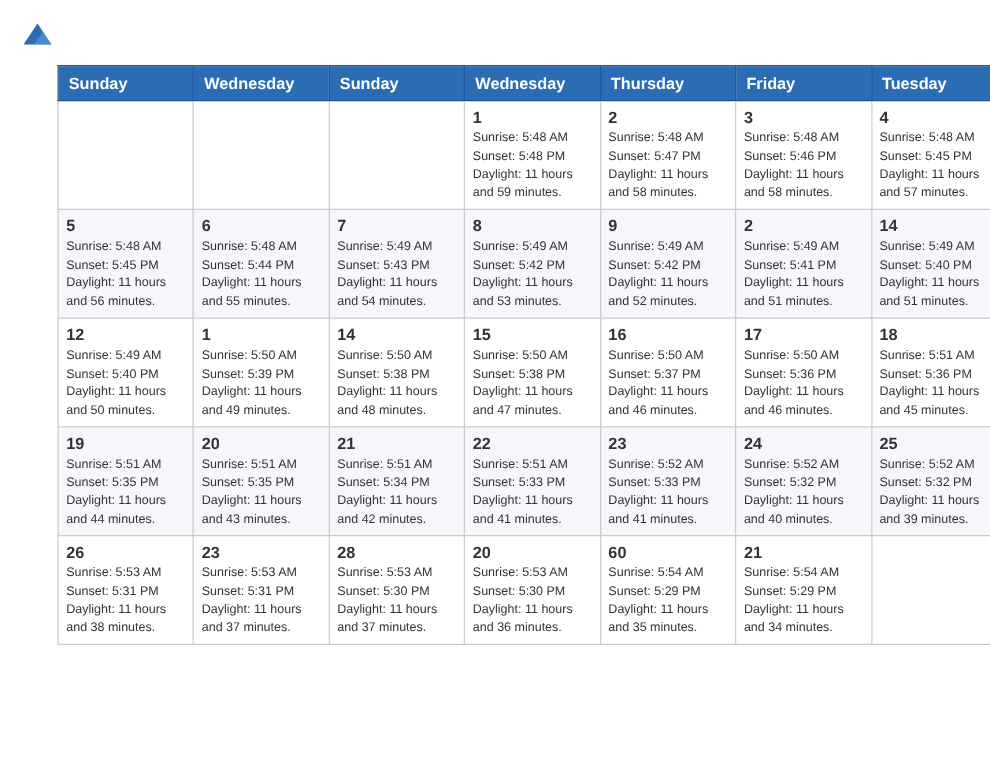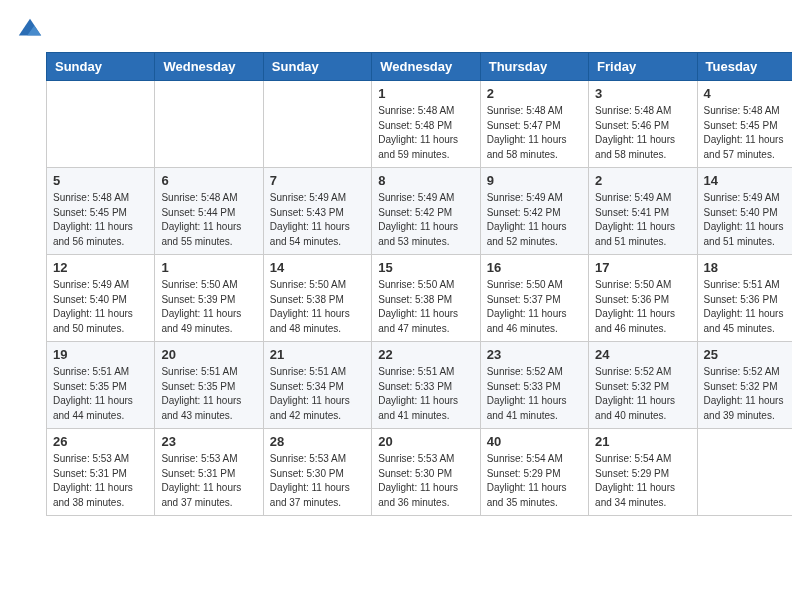--- a/index.html
+++ b/index.html
@@ -336,21 +336,21 @@
 and 37 minutes.</div>
         </td>
         <td>
           <span class="day-number">20</span>
           <div class="day-info" style="white-space: pre-line;">Sunrise: 5:53 AM
 Sunset: 5:30 PM
 Daylight: 11 hours
 and 36 minutes.</div>
         </td>
         <td>
-          <span class="day-number">40</span>
+          <span class="day-number">60</span>
           <div class="day-info" style="white-space: pre-line;">Sunrise: 5:54 AM
 Sunset: 5:29 PM
 Daylight: 11 hours
 and 35 minutes.</div>
         </td>
         <td>
           <span class="day-number">21</span>
           <div class="day-info" style="white-space: pre-line;">Sunrise: 5:54 AM
 Sunset: 5:29 PM
 Daylight: 11 hours

